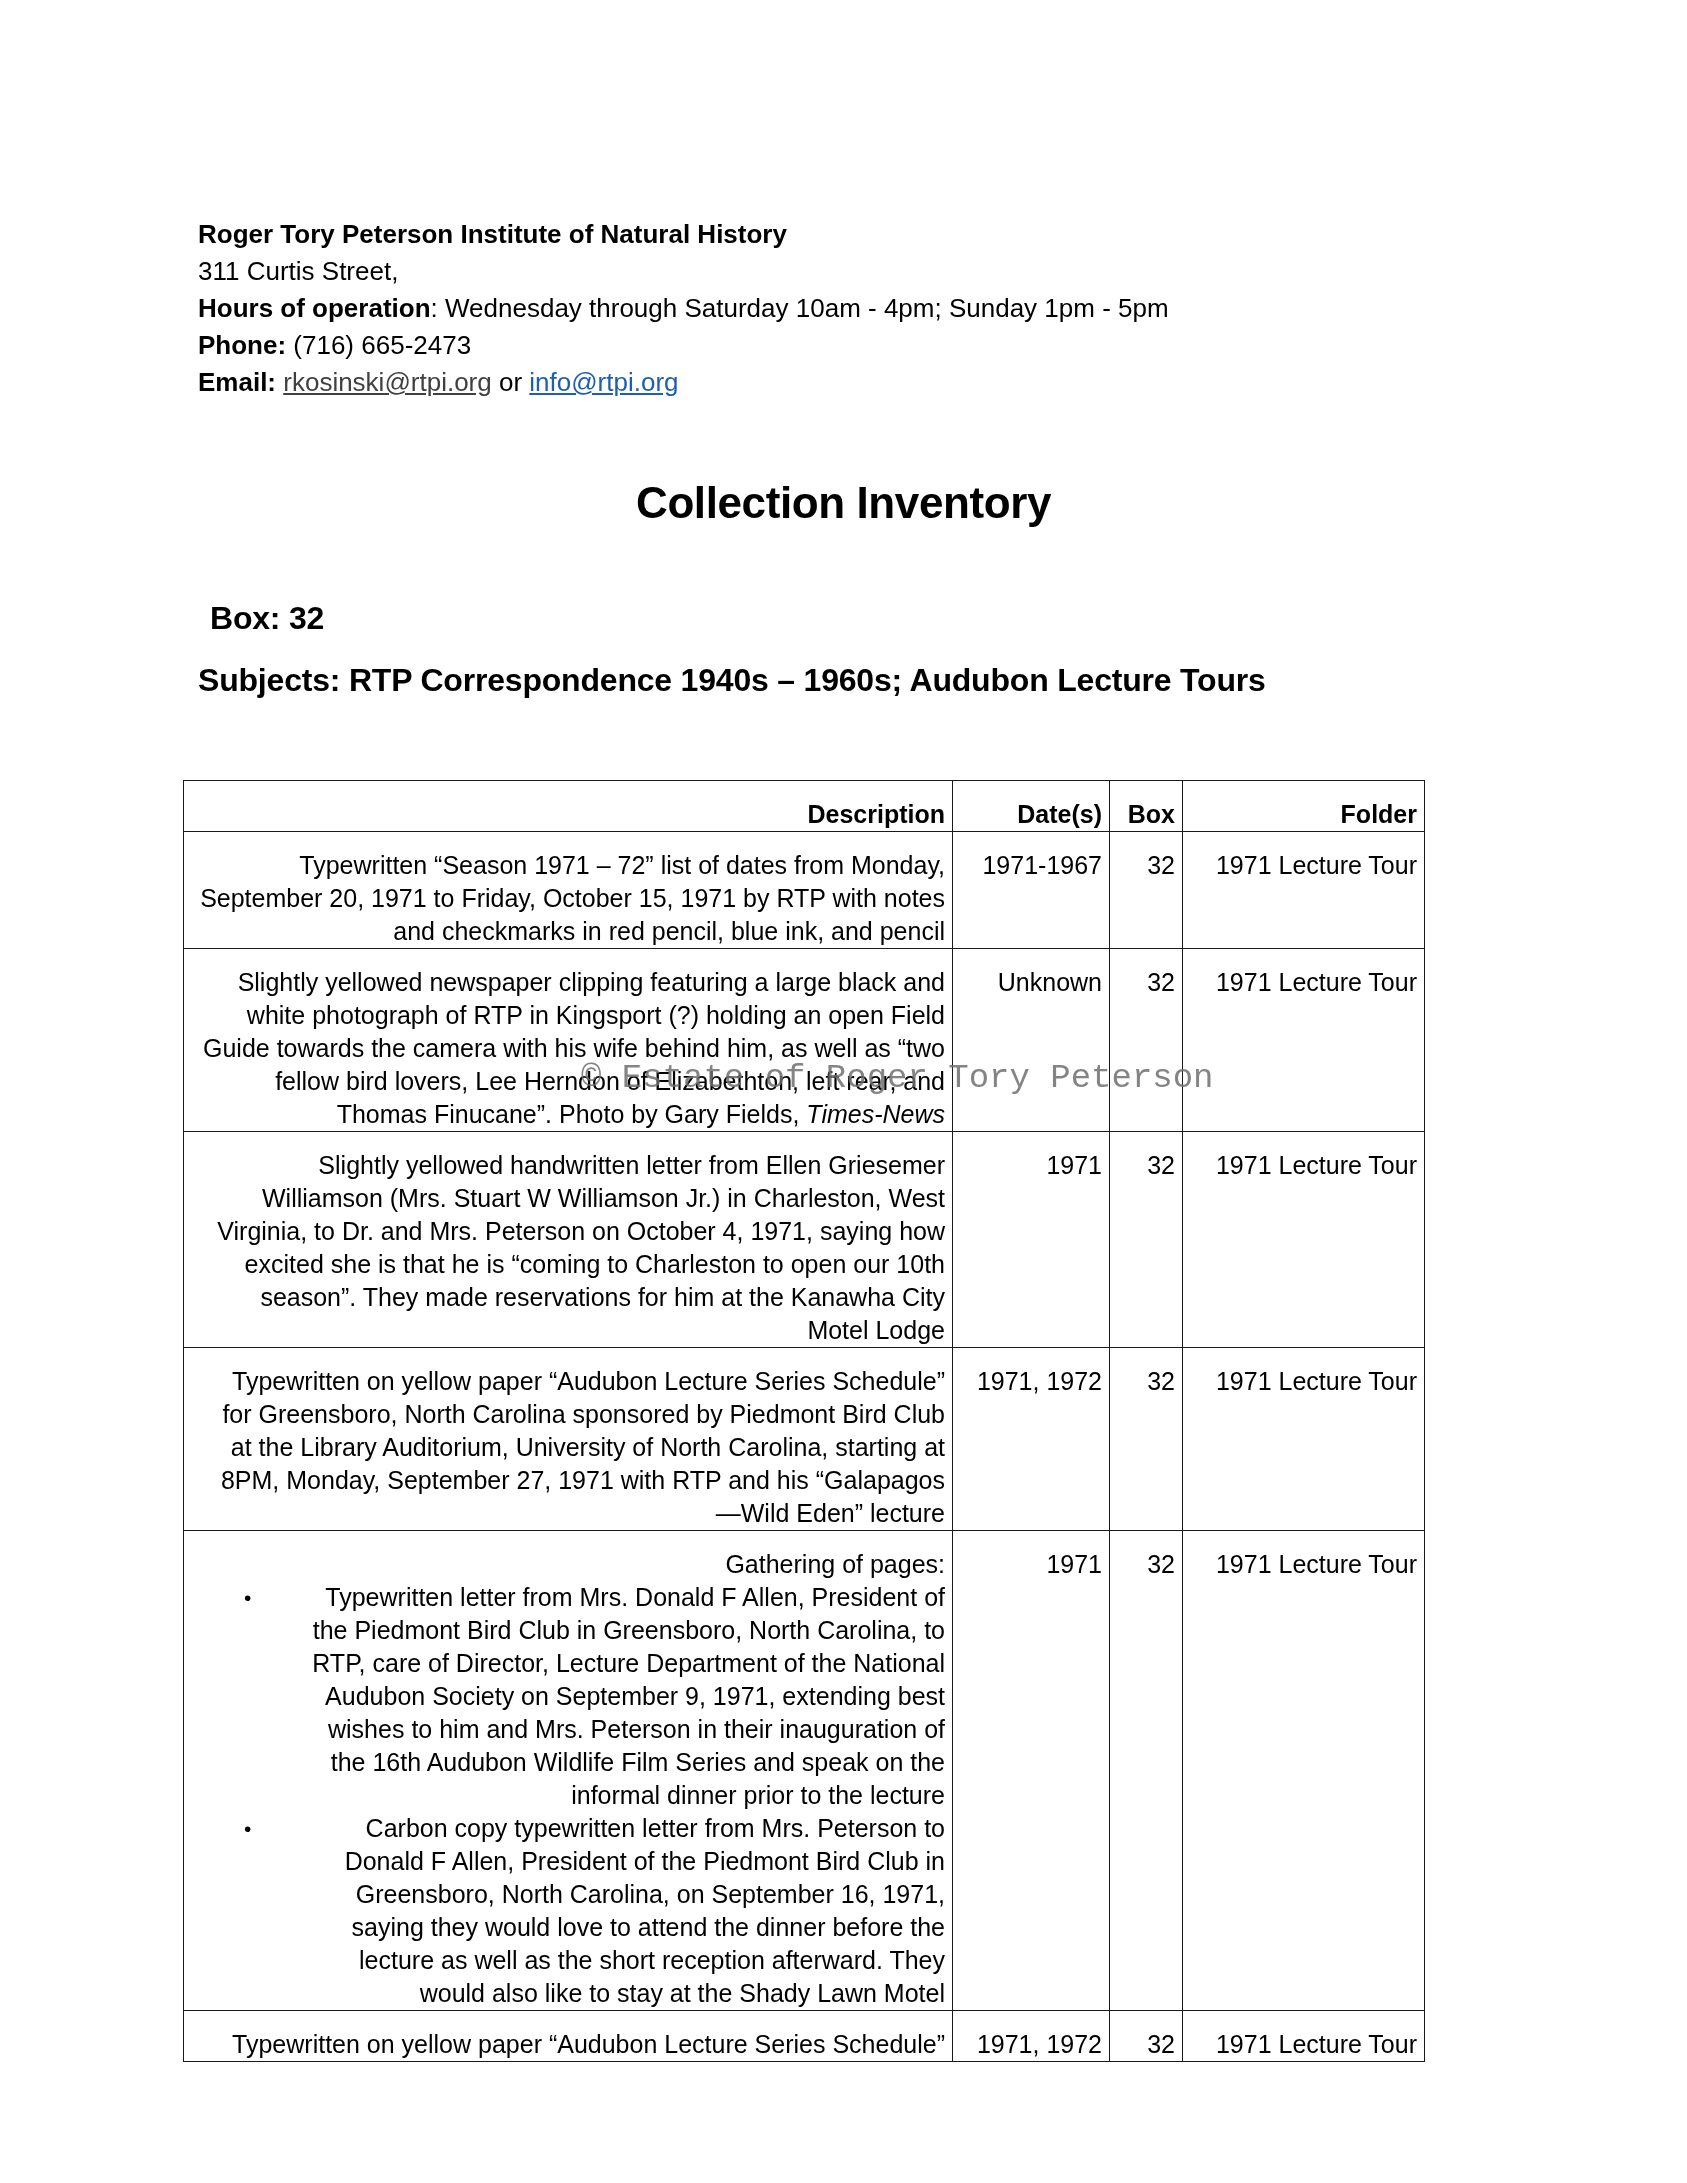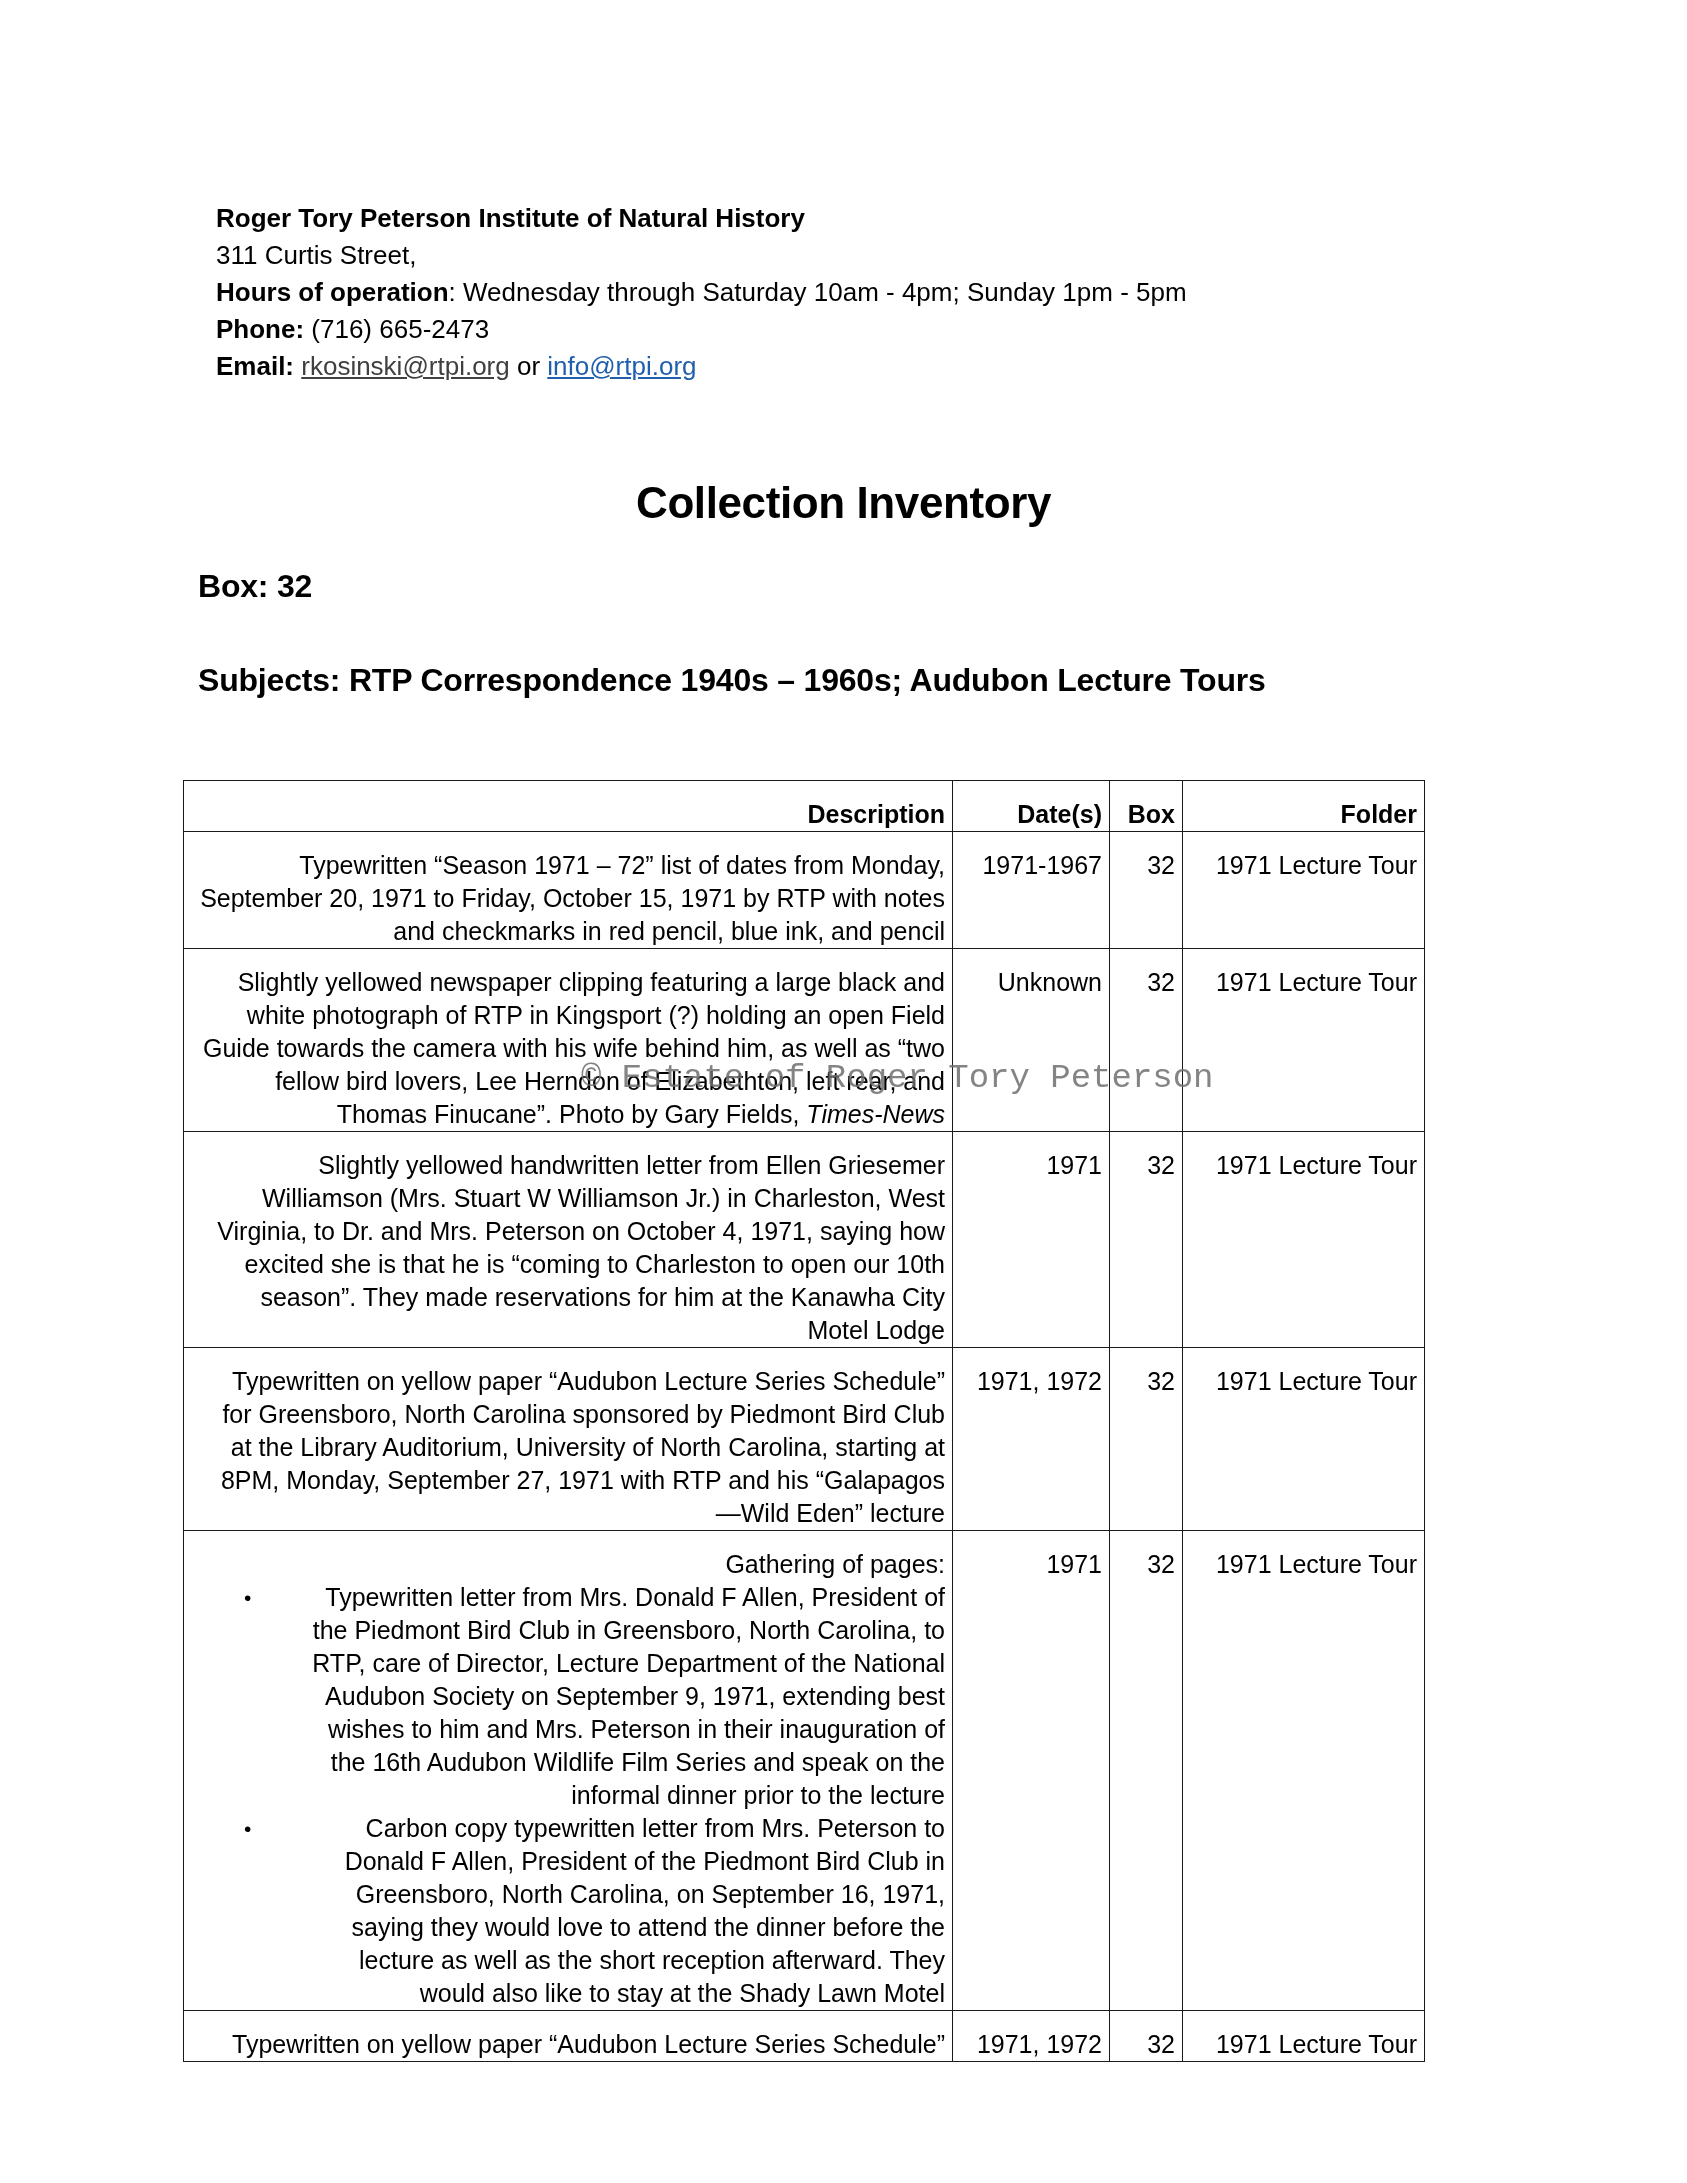--- a/index.html
+++ b/index.html
@@ -1,29 +1,29 @@
 <!DOCTYPE html>
 <html style="font-size:11.2px"><head>
 <meta charset="utf-8">
 <style>
   html, body { margin: 0; padding: 0; background: #ffffff; }
   body {
     width: 1687px; height: 2183px; position: relative; overflow: hidden;
     font-family: "Liberation Sans", sans-serif; color: #000000;
   }
-  .contact { position: absolute; left: 198px; top: 200px; font-size: 26px; line-height: 37px; margin-left: 18px; }
+  .contact { position: absolute; left: 198px; top: 216px; font-size: 26px; line-height: 37px; }
   .contact .row { white-space: nowrap; }
   .b { font-weight: bold; }
   a.link { color: #1f5fae; text-decoration: underline; }
   .title {
     position: absolute; left: 0; width: 1687px; top: 478px; text-align: center;
     font-size: 44px; font-weight: bold; letter-spacing: -0.4px;
   }
   .h2 { position: absolute; left: 198px; font-size: 32px; font-weight: bold; white-space: nowrap; letter-spacing: -0.2px; }
-  .box-heading { top: 568px; }
+  .box-heading { top: 600px; margin-left: 12px; }
   .subjects { top: 662px; }
   table.inv {
     position: absolute; left: 183px; top: 780px; width: 1241px;
     border-collapse: collapse; table-layout: fixed; font-size: 25px; line-height: 33px;
   }
   table.inv td, table.inv th {
     border: 1.4px solid #1a1a1a; vertical-align: top; text-align: right;
     padding: 17px 7px 0 14px; font-weight: normal;
   }
   table.inv th { font-weight: bold; }

